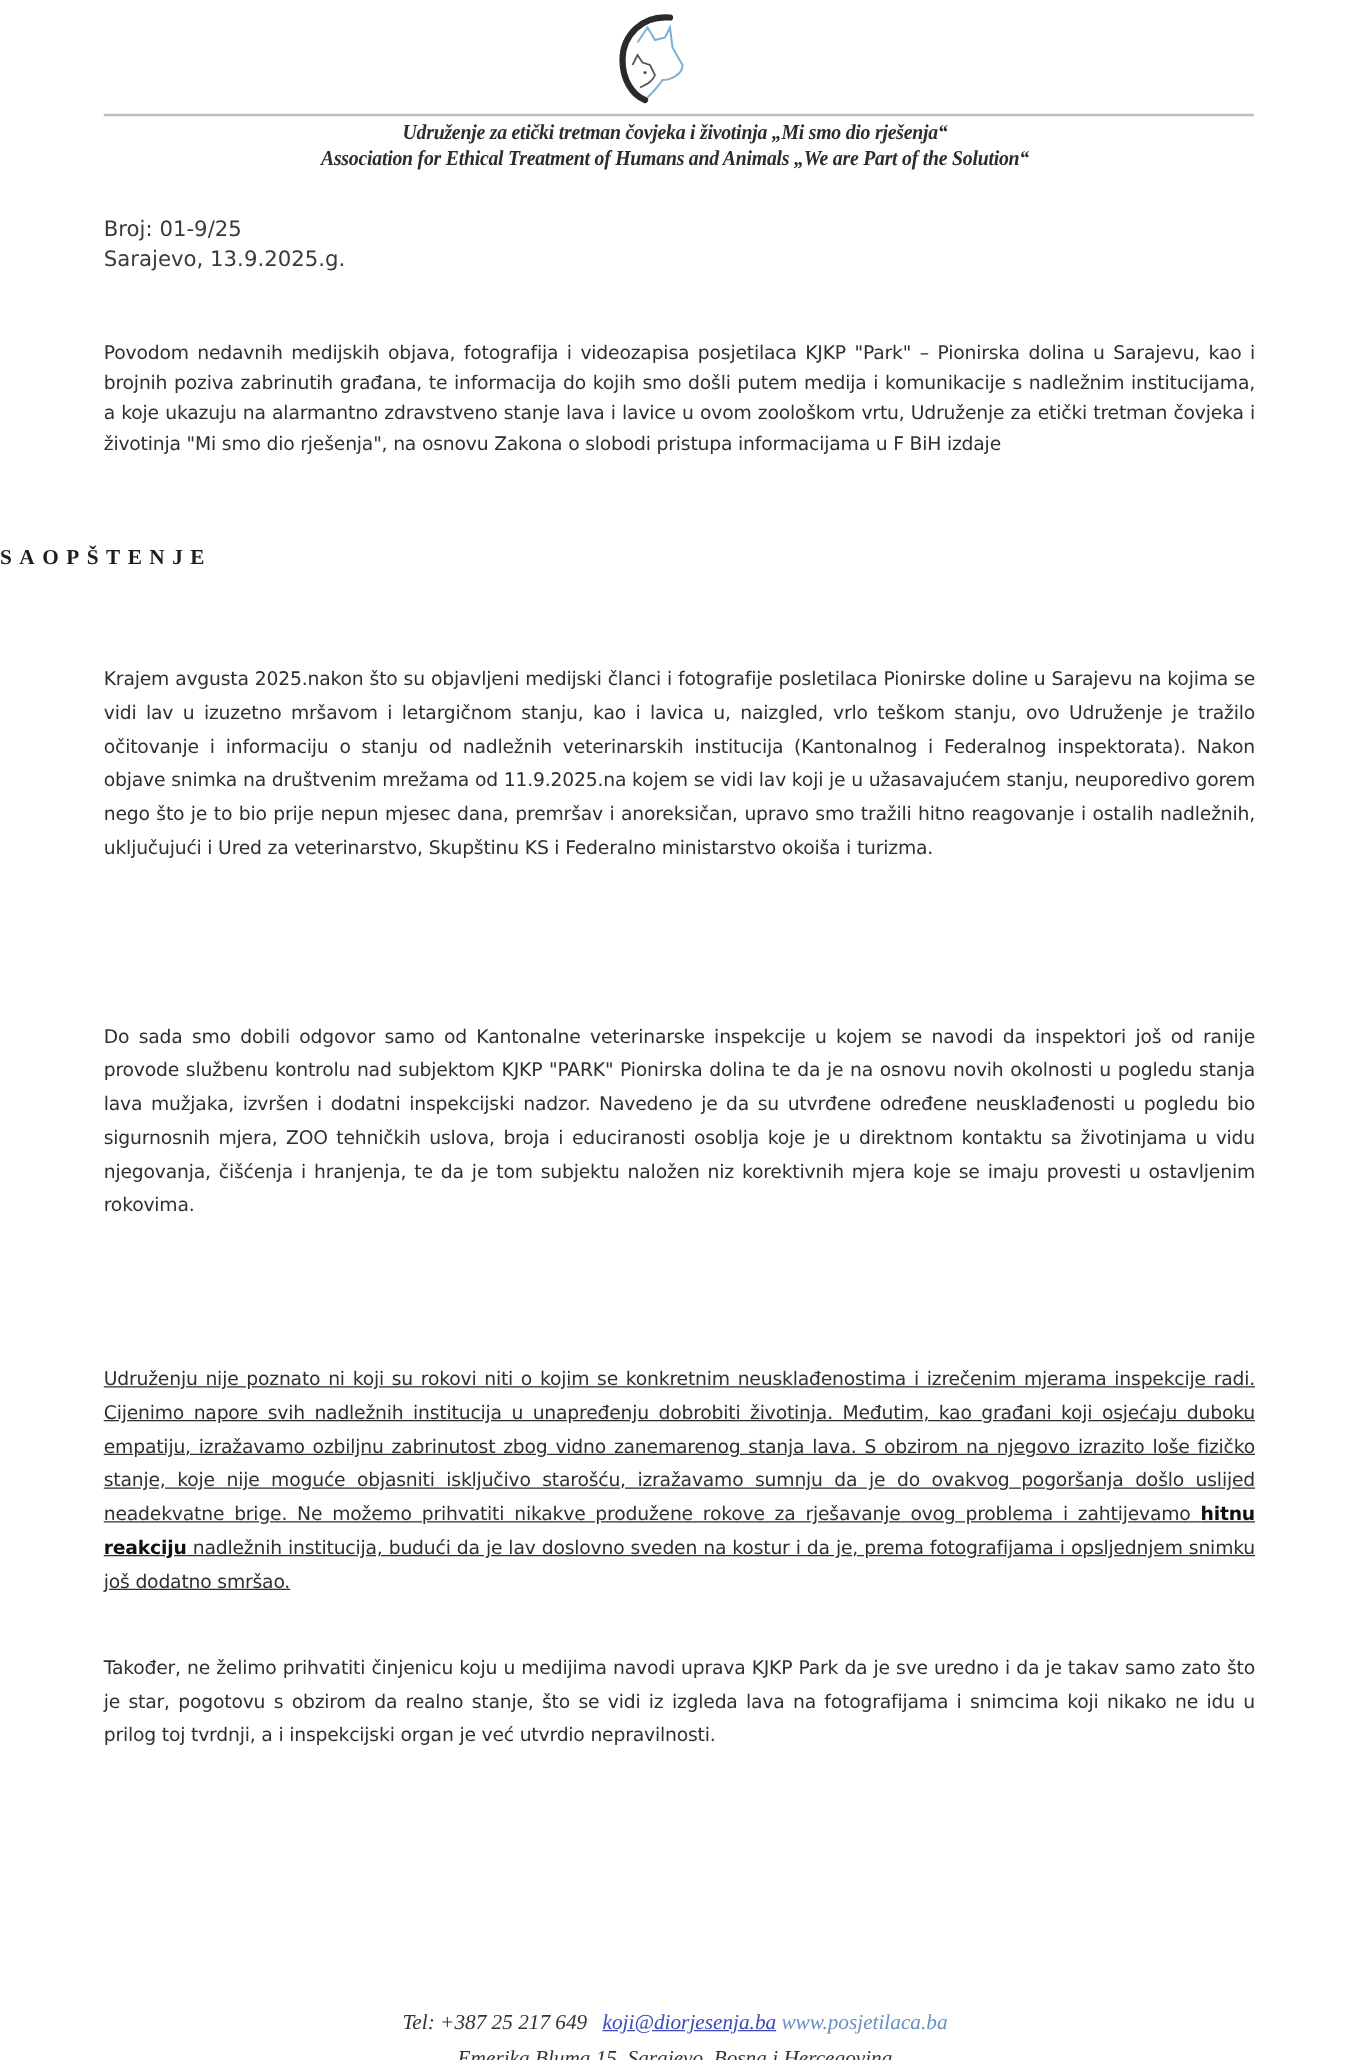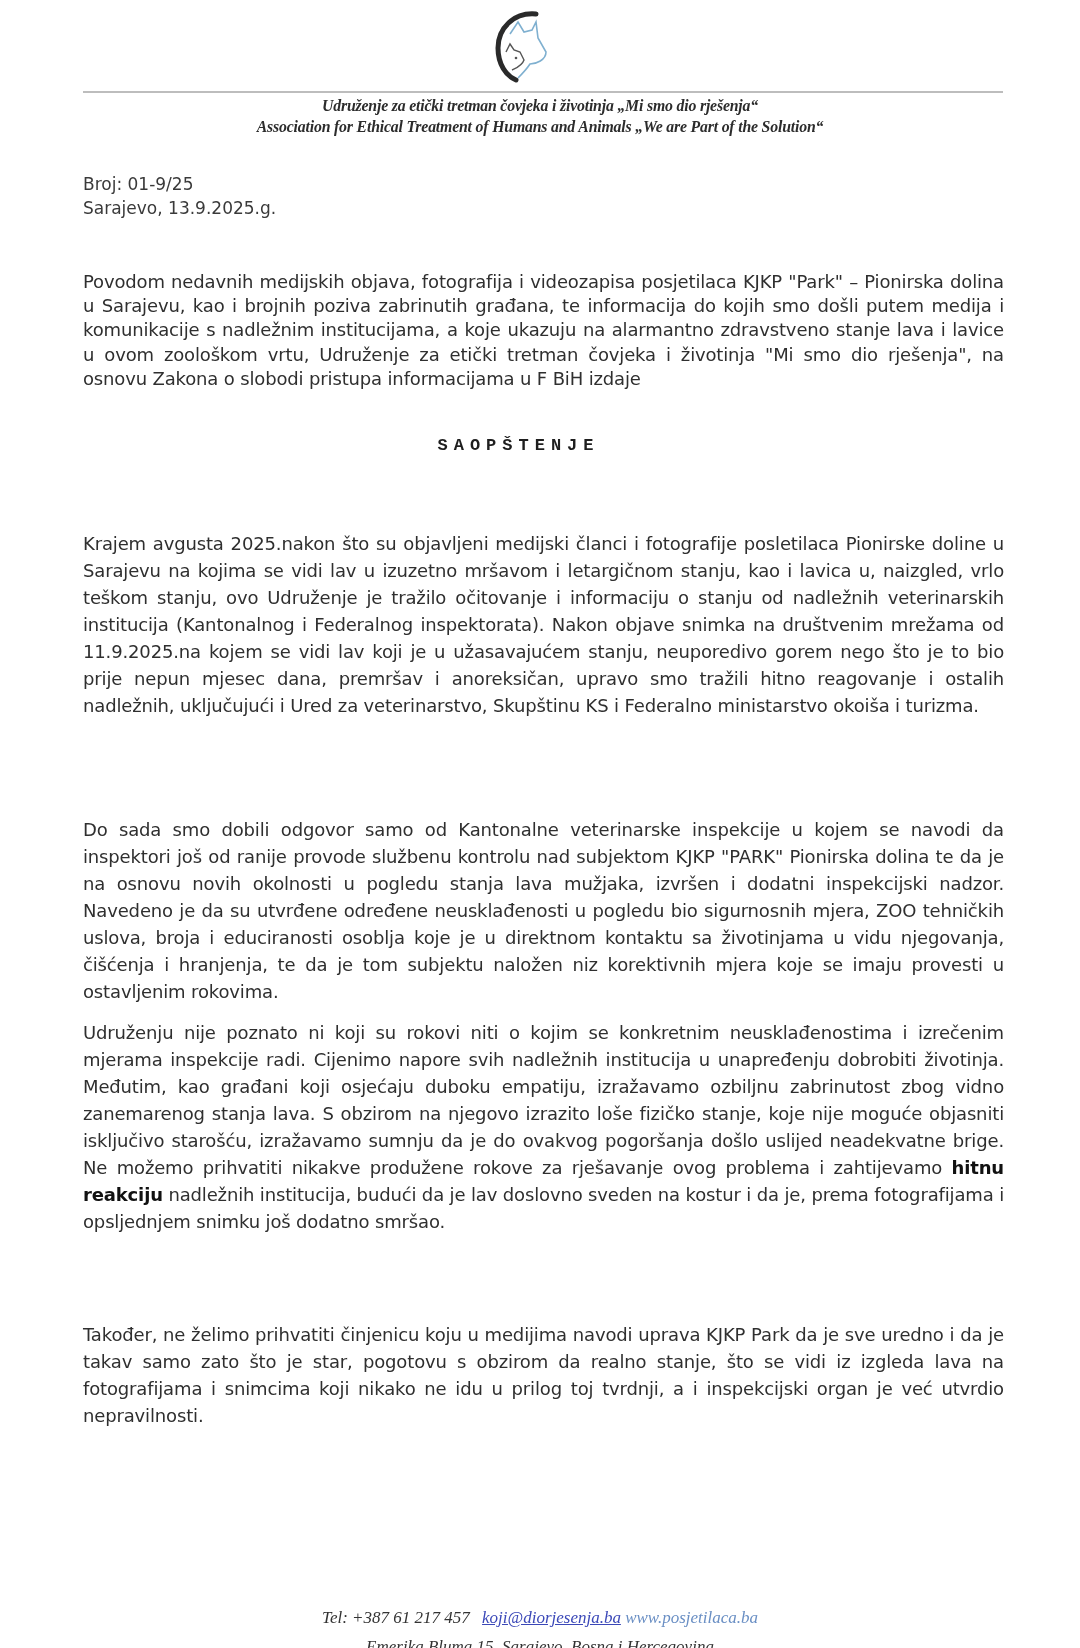--- a/index.html
+++ b/index.html
@@ -9,30 +9,30 @@
   .hdr { position:absolute; left:0; width:1080px; text-align:center;
          font-family:"Liberation Serif", serif; font-style:italic; font-weight:bold;
          font-size:17px; color:#2c2c2c; letter-spacing:-0.2px; transform:scaleX(0.93); }
   .hdr1 { top:96px; }
   .hdr2 { top:117px; }
   .meta { position:absolute; left:83px; font-family:"DejaVu Sans", sans-serif;
           font-size:17px; color:#3a3a3a; line-height:24px; }
   .broj { top:172px;text-align:right; }
   .datum { top:196px; }
   .para { position:absolute; left:83px; width:921px; font-family:"DejaVu Sans", sans-serif;
-          font-size:18px; line-height:27px; color:#2f2f2f; text-align:justify;
+          font-size:15px; line-height:27px; color:#2f2f2f; text-align:justify;
           letter-spacing:-0.15px; }
   .p1 { top:270px; line-height:24.2px; }
   .p2 { top:530px; }
   .p3 { top:816px; }
-  .p4 { top:1019px; }
+  .p4 { top:1090px;text-decoration:underline; }
   .p5 { top:1321px; }
   .para b { color:#111; }
-  .title { position:absolute; left:0; width:1037px; top:436px; text-align:center;
-           font-family:Liberation Mono, monospace; font-weight:bold; font-size:17px;
+  .title { position:absolute; left:0; width:1037px; top:436px; 
+           font-family:Liberation Serif, serif; font-weight:bold; font-size:17px;
            letter-spacing:6px; color:#1e1e1e; }
   .footer { position:absolute; left:0; width:1080px; text-align:center;
             font-family:"Liberation Serif", serif; font-style:italic; font-size:17px; color:#333; }
   .f1 { top:1637px; }
   .f2 { top:1608px; }
   .f2 a.email { color:#3b48b8; text-decoration:underline; }
   .f2 .web { color:#6a8fc4; }
   .f2 .tel { margin-right:8px; }
 </style>
 </head>
@@ -59,16 +59,16 @@
 
 <div class="title">SAOPŠTENJE</div>
 
 <div class="para p2">Krajem avgusta 2025.nakon što su objavljeni medijski članci i fotografije posletilaca Pionirske doline u Sarajevu na kojima se vidi lav u izuzetno mršavom i letargičnom stanju, kao i lavica u, naizgled, vrlo teškom stanju, ovo Udruženje je tražilo očitovanje i informaciju o stanju od nadležnih veterinarskih institucija (Kantonalnog i Federalnog inspektorata). Nakon objave snimka na društvenim mrežama od 11.9.2025.na kojem se vidi lav koji je u užasavajućem stanju, neuporedivo gorem nego što je to bio prije nepun mjesec dana, premršav i anoreksičan, upravo smo tražili hitno reagovanje i ostalih nadležnih, uključujući i Ured za veterinarstvo, Skupštinu KS i Federalno ministarstvo okoiša i turizma.</div>
 <div class="para p3">Do sada smo dobili odgovor samo od Kantonalne veterinarske inspekcije u kojem se navodi da inspektori još od ranije provode službenu kontrolu nad subjektom KJKP "PARK" Pionirska dolina te da je na osnovu novih okolnosti u pogledu stanja lava mužjaka, izvršen i dodatni inspekcijski nadzor. Navedeno je da su utvrđene određene neusklađenosti u pogledu bio sigurnosnih mjera, ZOO tehničkih uslova, broja i educiranosti osoblja koje je u direktnom kontaktu sa životinjama u vidu njegovanja, čišćenja i hranjenja, te da je tom subjektu naložen niz korektivnih mjera koje se imaju provesti u ostavljenim rokovima.</div>
 <div class="para p4"><span>Udruženju nije poznato ni koji su rokovi niti o kojim se konkretnim neusklađenostima i izrečenim mjerama inspekcije radi. Cijenimo napore svih nadležnih institucija u unapređenju dobrobiti životinja. Međutim, kao građani koji osjećaju duboku empatiju, izražavamo ozbiljnu zabrinutost zbog vidno zanemarenog stanja lava. S obzirom na njegovo izrazito loše fizičko stanje, koje nije moguće objasniti isključivo starošću, izražavamo sumnju da je do ovakvog pogoršanja došlo uslijed neadekvatne brige. Ne možemo prihvatiti nikakve produžene rokove za rješavanje ovog problema i zahtijevamo </span><b>hitnu reakciju</b><span> nadležnih institucija, budući da je lav doslovno sveden na kostur i da je, prema fotografijama i opsljednjem snimku još dodatno smršao.</span></div>
 <div class="para p5">Također, ne želimo prihvatiti činjenicu koju u medijima navodi uprava KJKP Park da je sve uredno i da je takav samo zato što je star, pogotovu s obzirom da realno stanje, što se vidi iz izgleda lava na fotografijama i snimcima koji nikako ne idu u prilog toj tvrdnji, a i inspekcijski organ je već utvrdio nepravilnosti.</div>
 
 <div class="footer f1">Emerika Bluma 15, Sarajevo, Bosna i Hercegovina</div>
 <div class="footer f2">
-  <span class="tel">Tel: +387 61 217 457</span>
+  <span class="tel">Tel: +387 25 217 649</span>
   <a class="email">koji@diorjesenja.ba</a>
   <span class="web">www.posjetilaca.ba</span>
 </div>
 
 </body></html>

